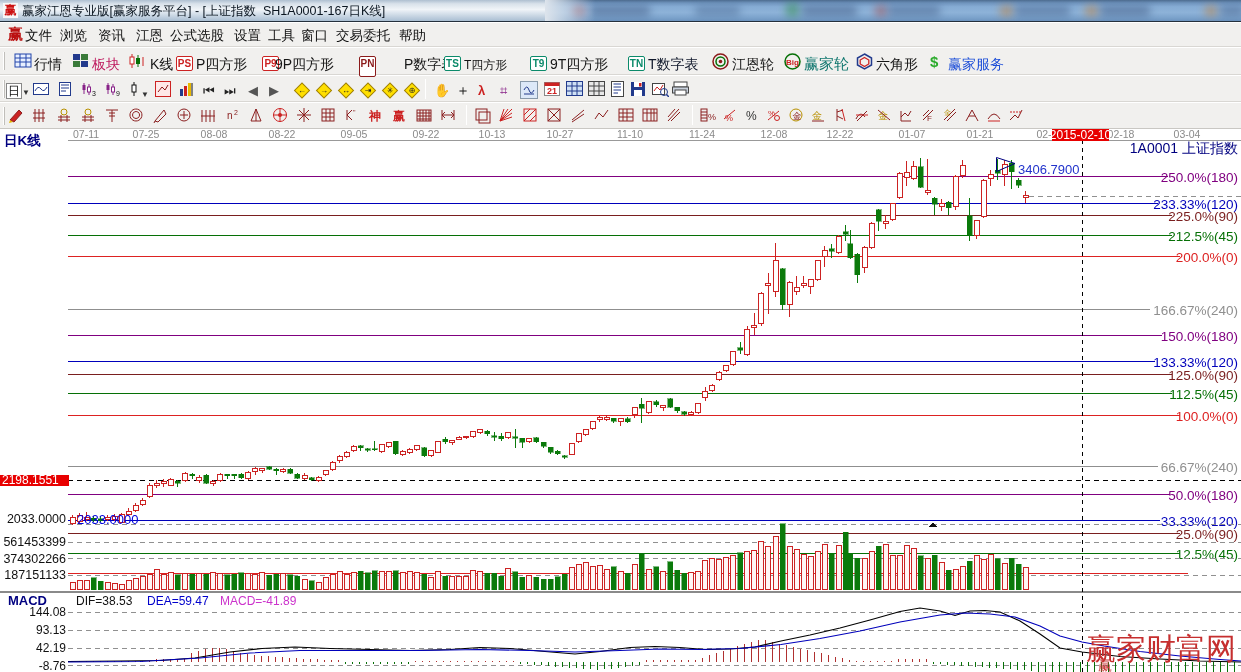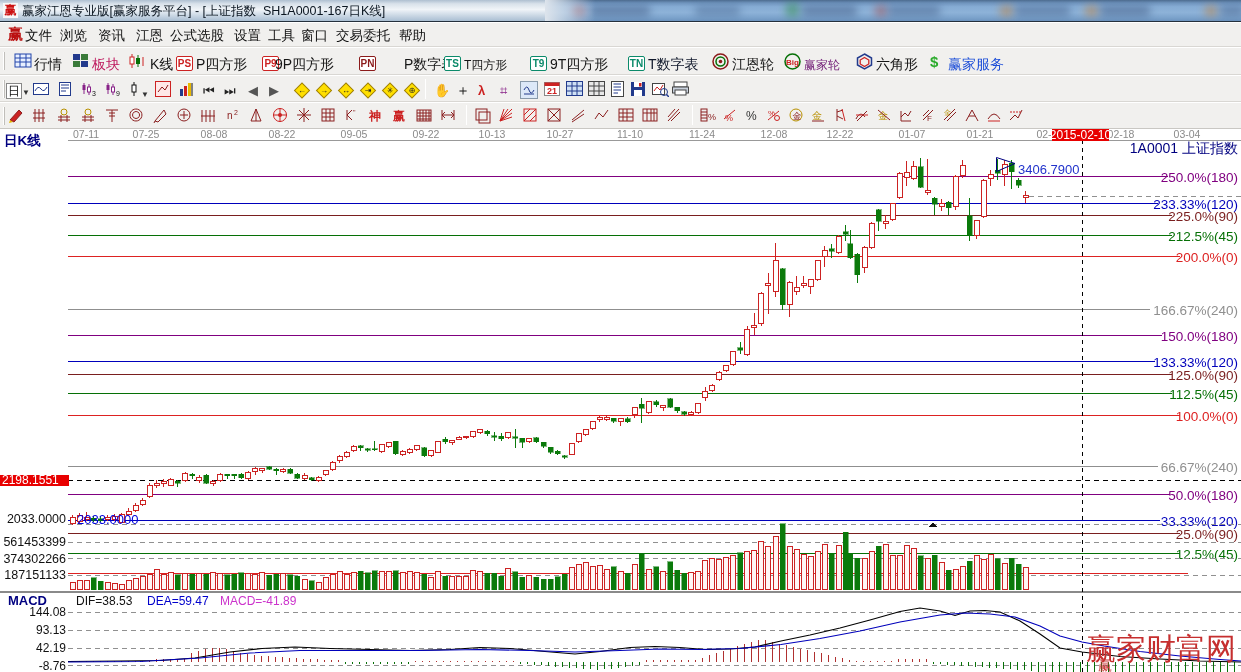--- a/index.html
+++ b/index.html
@@ -86,39 +86,39 @@
       <rect x="1" y="4" width="4" height="7" fill="#fff" stroke="#cc2222"></rect>
       <line x1="9" y1="2" x2="9" y2="14" stroke="#067006"></line>
       <rect x="7" y="5" width="4" height="6" fill="#067006"></rect>
       <line x1="14" y1="4" x2="14" y2="13" stroke="#cc2222"></line>
     </svg></div>
 <div style="position:absolute;left:150px;top:55px;"><span style="font-size:14px;color:#151515">K线</span></div>
 <div style="position:absolute;left:176px;top:53px;"><span style="display:inline-block;width:17px;height:15px;border:1.2px solid #cc2222;color:#cc2222;font-size:10px;font-weight:bold;text-align:center;line-height:14px;background:#fff;border-radius:2px">PS</span></div>
 <div style="position:absolute;left:196px;top:55px;"><span style="font-size:14px;color:#151515">P四方形</span></div>
 <div style="position:absolute;left:262px;top:53px;"><span style="display:inline-block;width:17px;height:15px;border:1.2px solid #cc2222;color:#cc2222;font-size:10px;font-weight:bold;text-align:center;line-height:14px;background:#fff;border-radius:2px">P9</span></div>
 <div style="position:absolute;left:275px;top:55px;"><span style="font-size:14px;color:#151515">9P四方形</span></div>
-<div style="position:absolute;left:359px;top:53px;"><span style="display:inline-block;width:17px;height:15px;border:1.2px solid #8b1a1a;color:#8b1a1a;font-size:10px;font-weight:bold;text-align:center;line-height:14px;background:#fff;border-radius:2px">PN</span></div>
+<div style="position:absolute;left:359px;top:53px;"><span style="display:inline-block;width:17px;height:21px;border:1.2px solid #8b1a1a;color:#8b1a1a;font-size:10px;font-weight:bold;text-align:center;line-height:14px;background:#fff;border-radius:2px">PN</span></div>
 <div style="position:absolute;left:380px;top:55px;margin-left:24px;"><span style="font-size:14px;color:#151515">P数字表</span></div>
 <div style="position:absolute;left:444px;top:53px;"><span style="display:inline-block;width:17px;height:15px;border:1.2px solid #0b8a6a;color:#0b8a6a;font-size:10px;font-weight:bold;text-align:center;line-height:14px;background:#fff;border-radius:2px">TS</span></div>
 <div style="position:absolute;left:464px;top:55px;"><span style="font-size:12px;color:#151515">T四方形</span></div>
 <div style="position:absolute;left:530px;top:53px;"><span style="display:inline-block;width:17px;height:15px;border:1.2px solid #0b8a6a;color:#0b8a6a;font-size:10px;font-weight:bold;text-align:center;line-height:14px;background:#fff;border-radius:2px">T9</span></div>
 <div style="position:absolute;left:550px;top:55px;text-align:right;"><span style="font-size:14px;color:#151515">9T四方形</span></div>
 <div style="position:absolute;left:628px;top:53px;"><span style="display:inline-block;width:17px;height:15px;border:1.2px solid #0b8a6a;color:#0b8a6a;font-size:10px;font-weight:bold;text-align:center;line-height:14px;background:#fff;border-radius:2px">TN</span></div>
 <div style="position:absolute;left:648px;top:55px;"><span style="font-size:14px;color:#0f172a">T数字表</span></div>
 <div style="position:absolute;left:712px;top:53px;"><svg width="17" height="17">
       <circle cx="8.5" cy="8.5" r="7.5" fill="none" stroke="#8b1a1a" stroke-width="1.5"></circle>
       <circle cx="8.5" cy="8.5" r="4.5" fill="none" stroke="#067006" stroke-width="1.5"></circle>
       <circle cx="8.5" cy="8.5" r="1.8" fill="#8b1a1a"></circle>
     </svg></div>
 <div style="position:absolute;left:732px;top:55px;"><span style="font-size:14px;color:#151515">江恩轮</span></div>
 <div style="position:absolute;left:784px;top:53px;"><svg width="17" height="17">
       <circle cx="8.5" cy="8.5" r="7.5" fill="none" stroke="#067006" stroke-width="1.5"></circle>
       <text x="8.5" y="12" text-anchor="middle" font-size="8" font-weight="bold" fill="#cc2222">Big</text>
     </svg></div>
-<div style="position:absolute;left:804px;top:55px;"><span style="font-size:12px;color:#701a75">赢家轮</span></div>
+<div style="position:absolute;left:804px;top:55px;"><span style="font-size:15px;color:#0f766e">赢家轮</span></div>
 <div style="position:absolute;left:856px;top:53px;"><svg width="17" height="17">
       <polygon points="8.5,1 15.5,5 15.5,12 8.5,16 1.5,12 1.5,5" fill="none" stroke="#223a8c" stroke-width="1.5"></polygon>
       <polygon points="8.5,4.5 12.8,7 12.8,11 8.5,13.5 4.2,11 4.2,7" fill="none" stroke="#cc2222" stroke-width="1.3"></polygon>
     </svg></div>
 <div style="position:absolute;left:876px;top:55px;"><span style="font-size:14px;color:#151515">六角形</span></div>
 <div style="position:absolute;left:930px;top:53px;"><span style="color:#2bab2b;font-size:15px;font-weight:bold">$</span></div>
 <div style="position:absolute;left:948px;top:55px;"><span style="font-size:14px;color:#1d4ed8">赢家服务</span></div>
 <div style="position:absolute;left:6px;top:81px;"><span style="font-size:12px;color:#111;border:1px solid #888;background:#fff;padding:0 1px">日</span><span style="font-size:8px;color:#333">▼</span></div>
 <div style="position:absolute;left:33px;top:81px;"><svg width="16" height="16">
       <rect x="0.5" y="2.5" width="15" height="11" fill="#fff" stroke="#223a8c"></rect>

